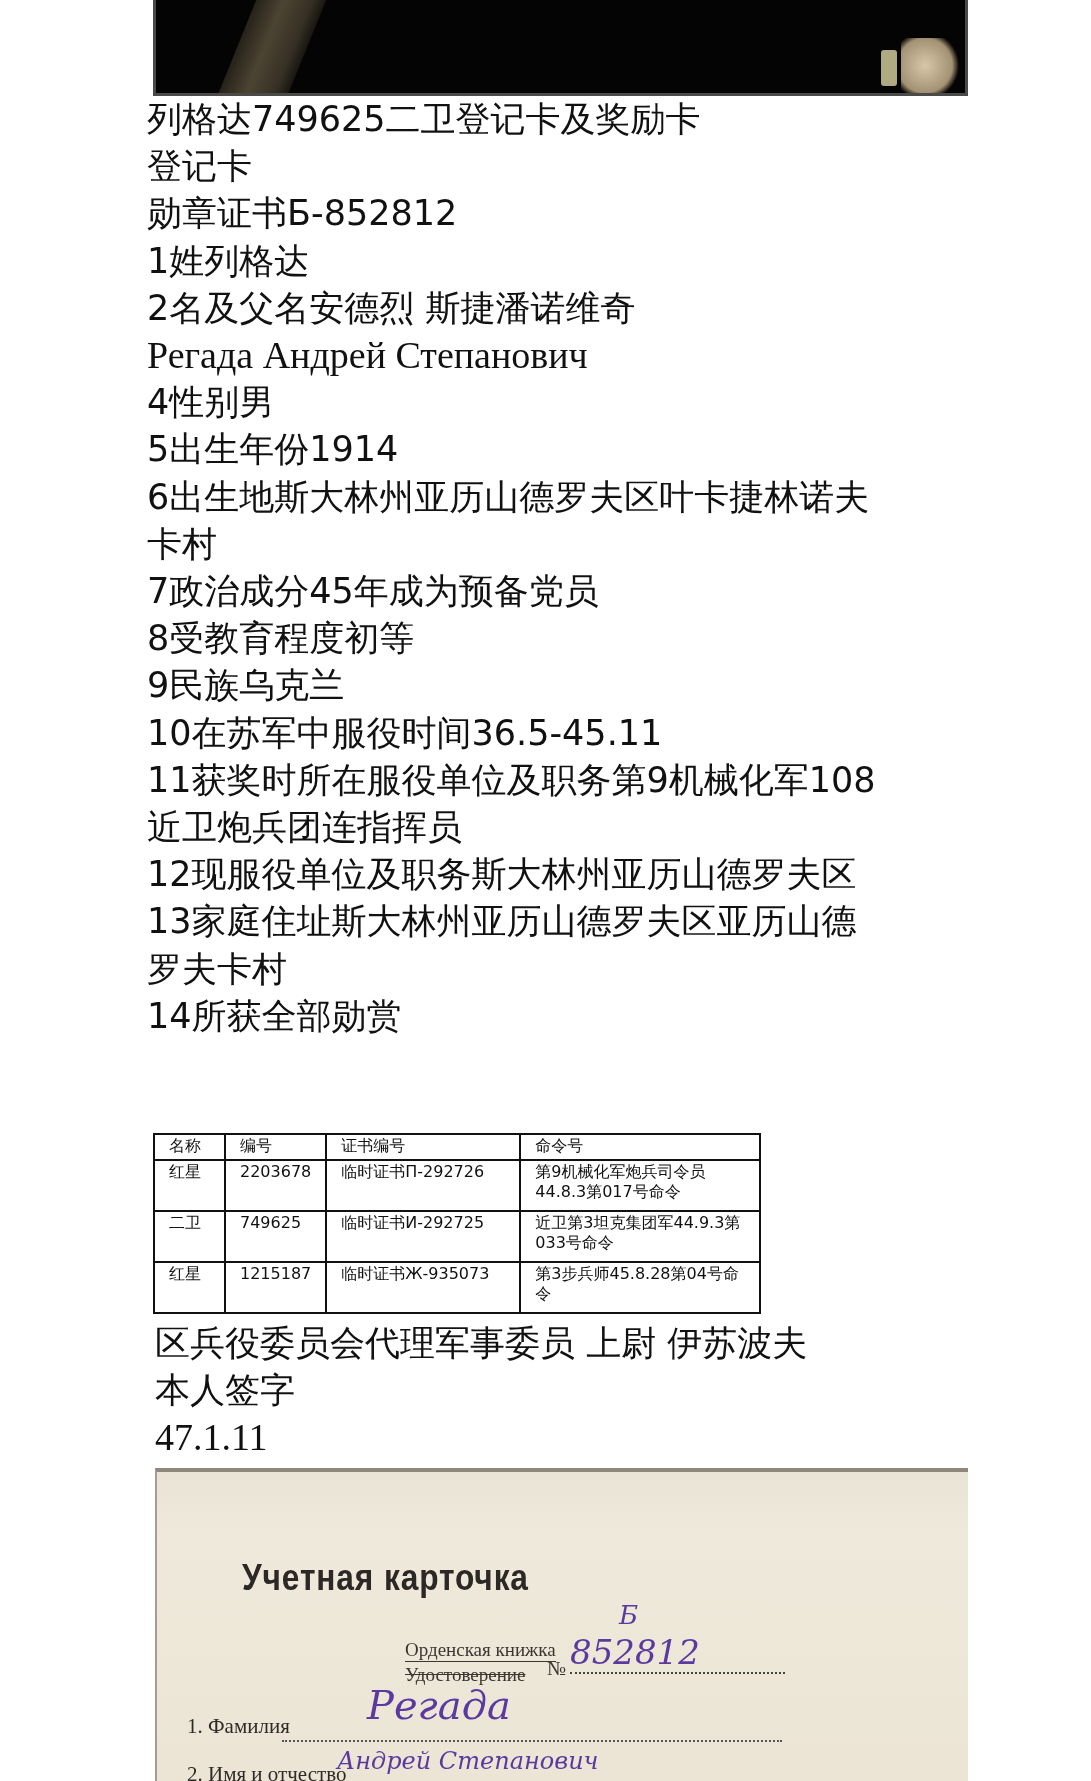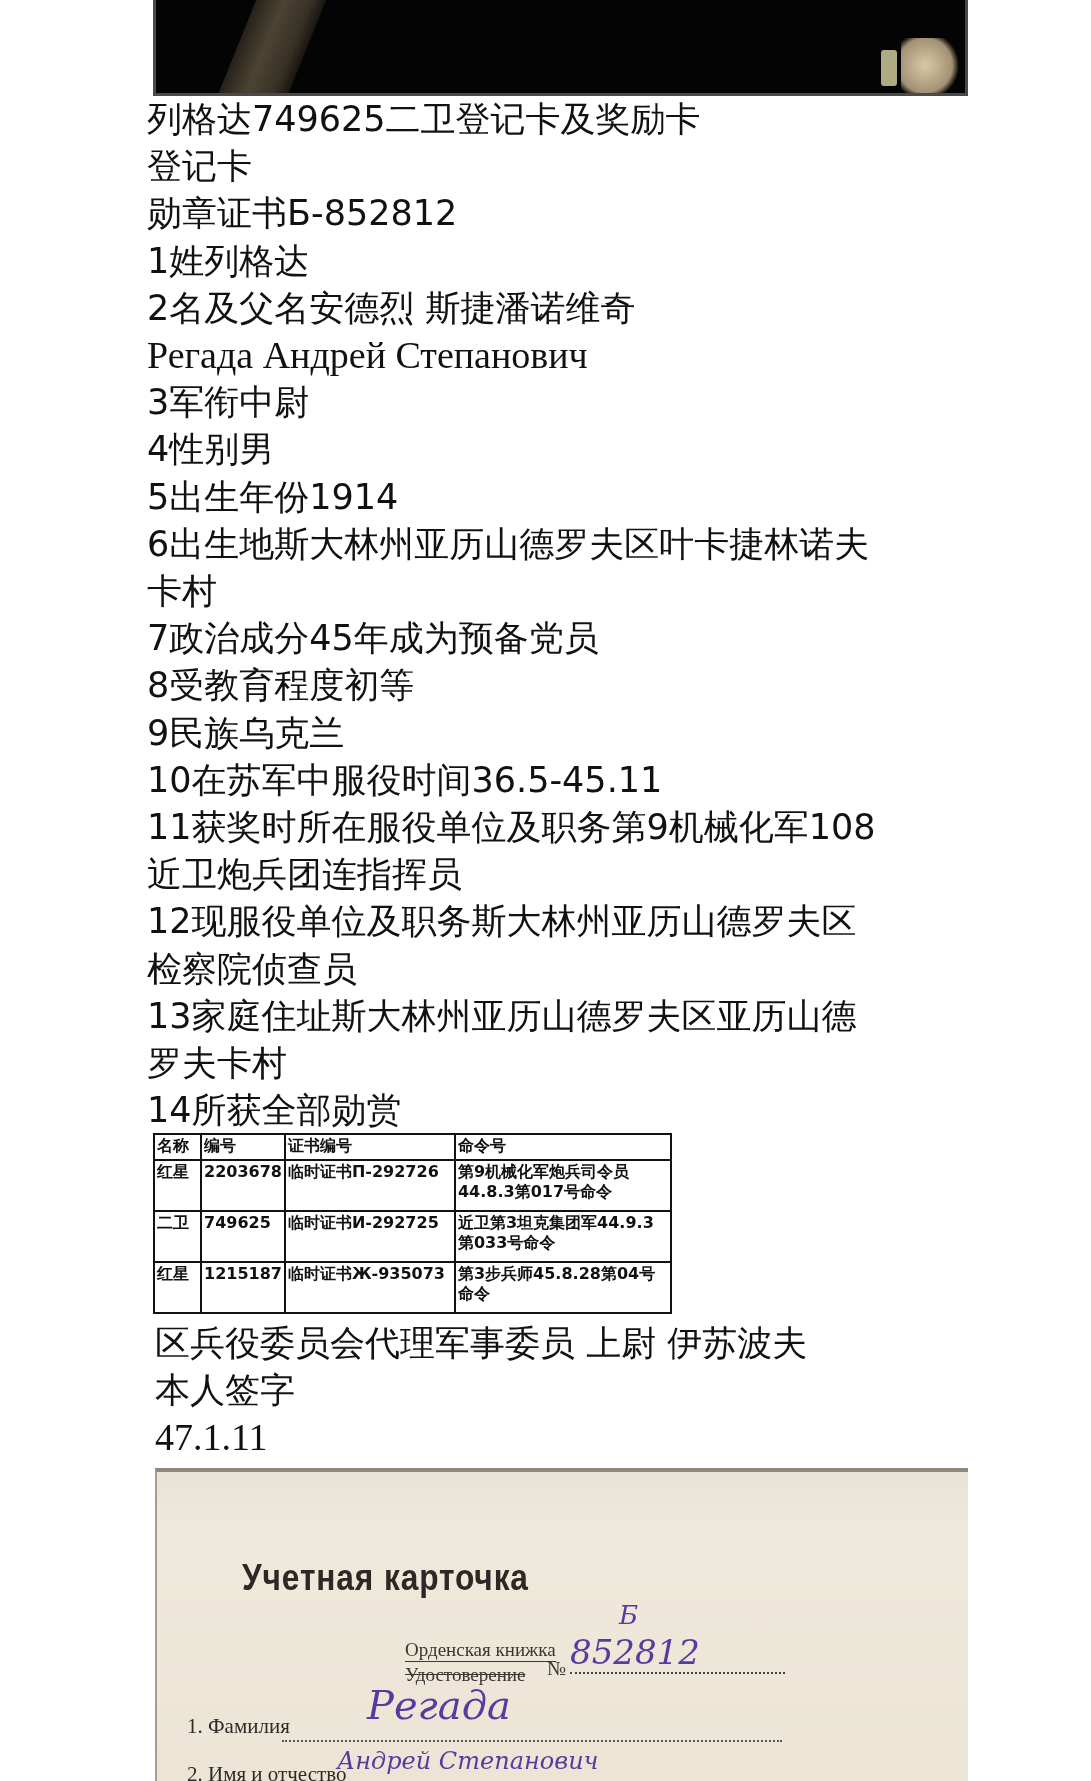--- a/index.html
+++ b/index.html
@@ -12,21 +12,21 @@
                 transform: skewX(-22deg); opacity: .9; }
   .photo .hand { position: absolute; right: 4px; top: 38px; width: 60px; height: 55px;
                  background: radial-gradient(circle at 40% 50%, #d8c8aa, #a39173 60%, transparent 75%); }
   .photo .cup { position: absolute; right: 68px; top: 50px; width: 16px; height: 36px;
                 background: #cfc89a; border-radius: 3px; opacity: .85; }
   .lines { position: absolute; left: 147px; top: 96px; width: 820px; }
   .line { font-size: 38px; line-height: 47.2px; white-space: nowrap; letter-spacing: 0; }
   .line.cjk { font-family: "DejaVu Sans", "Liberation Sans", sans-serif; font-size: 35px; }
   .awards { position: absolute; left: 153px; top: 1133px; border-collapse: collapse;
             font-family: "DejaVu Sans", sans-serif; font-size: 16px; line-height: 20px; }
-  .awards td, .awards th { border: 2px solid #111; padding: 1px 2px; vertical-align: top; text-align: left; font-weight: bold; }
+  .awards td, .awards th { border: 2px solid #111; padding: 1px 14px; vertical-align: top; text-align: left; font-weight: normal; }
   .awards th { height: 22px; }
   .awards td { height: 47px; }
   .c1 { width: 41px; } .c2 { width: 70px; } .c3 { width: 164px; } .c4 { width: 210px; margin-top: 32px; }
   .tail { position: absolute; left: 155px; top: 1320px; }
   .scan { position: absolute; left: 155px; top: 1468px; width: 813px; height: 313px;
           background: linear-gradient(180deg, #e9e3d5 0%, #efe9db 20%, #ece5d6 100%);
           border-top: 4px solid #8d877c; border-left: 2px solid #a49d90; box-sizing: border-box; }
   .scan .title { position: absolute; left: 85px; top: 85px; font-family: "Liberation Sans", sans-serif;
                  font-weight: bold; font-size: 36px; color: #2b2825; letter-spacing: 1px; transform: scaleX(.88); transform-origin: left; }
   .scan .book { position: absolute; left: 248px; top: 167px; font-size: 19px; color: #3a3631;
@@ -51,33 +51,31 @@
   <div class="hand"></div>
 </div>
 
 <div class="lines">
   <div class="line cjk">列格达749625二卫登记卡及奖励卡</div>
   <div class="line cjk">登记卡</div>
   <div class="line cjk">勋章证书Б-852812</div>
   <div class="line cjk">1姓列格达</div>
   <div class="line cjk">2名及父名安德烈 斯捷潘诺维奇</div>
   <div class="line">Регада Андрей Степанович</div>
-  <div class="line cjk">3军衔中尉</div>
   <div class="line cjk">4性别男</div>
   <div class="line cjk">5出生年份1914</div>
   <div class="line cjk">6出生地斯大林州亚历山德罗夫区叶卡捷林诺夫</div>
   <div class="line cjk">卡村</div>
   <div class="line cjk">7政治成分45年成为预备党员</div>
   <div class="line cjk">8受教育程度初等</div>
   <div class="line cjk">9民族乌克兰</div>
   <div class="line cjk">10在苏军中服役时间36.5-45.11</div>
   <div class="line cjk">11获奖时所在服役单位及职务第9机械化军108</div>
   <div class="line cjk">近卫炮兵团连指挥员</div>
   <div class="line cjk">12现服役单位及职务斯大林州亚历山德罗夫区</div>
-  <div class="line cjk">检察院侦查员</div>
   <div class="line cjk">13家庭住址斯大林州亚历山德罗夫区亚历山德</div>
   <div class="line cjk">罗夫卡村</div>
   <div class="line cjk">14所获全部勋赏</div>
 </div>
 
 <table class="awards">
   <tbody>
       <tr>
     <th class="c1">名称</th>
     <th class="c2">编号</th>

